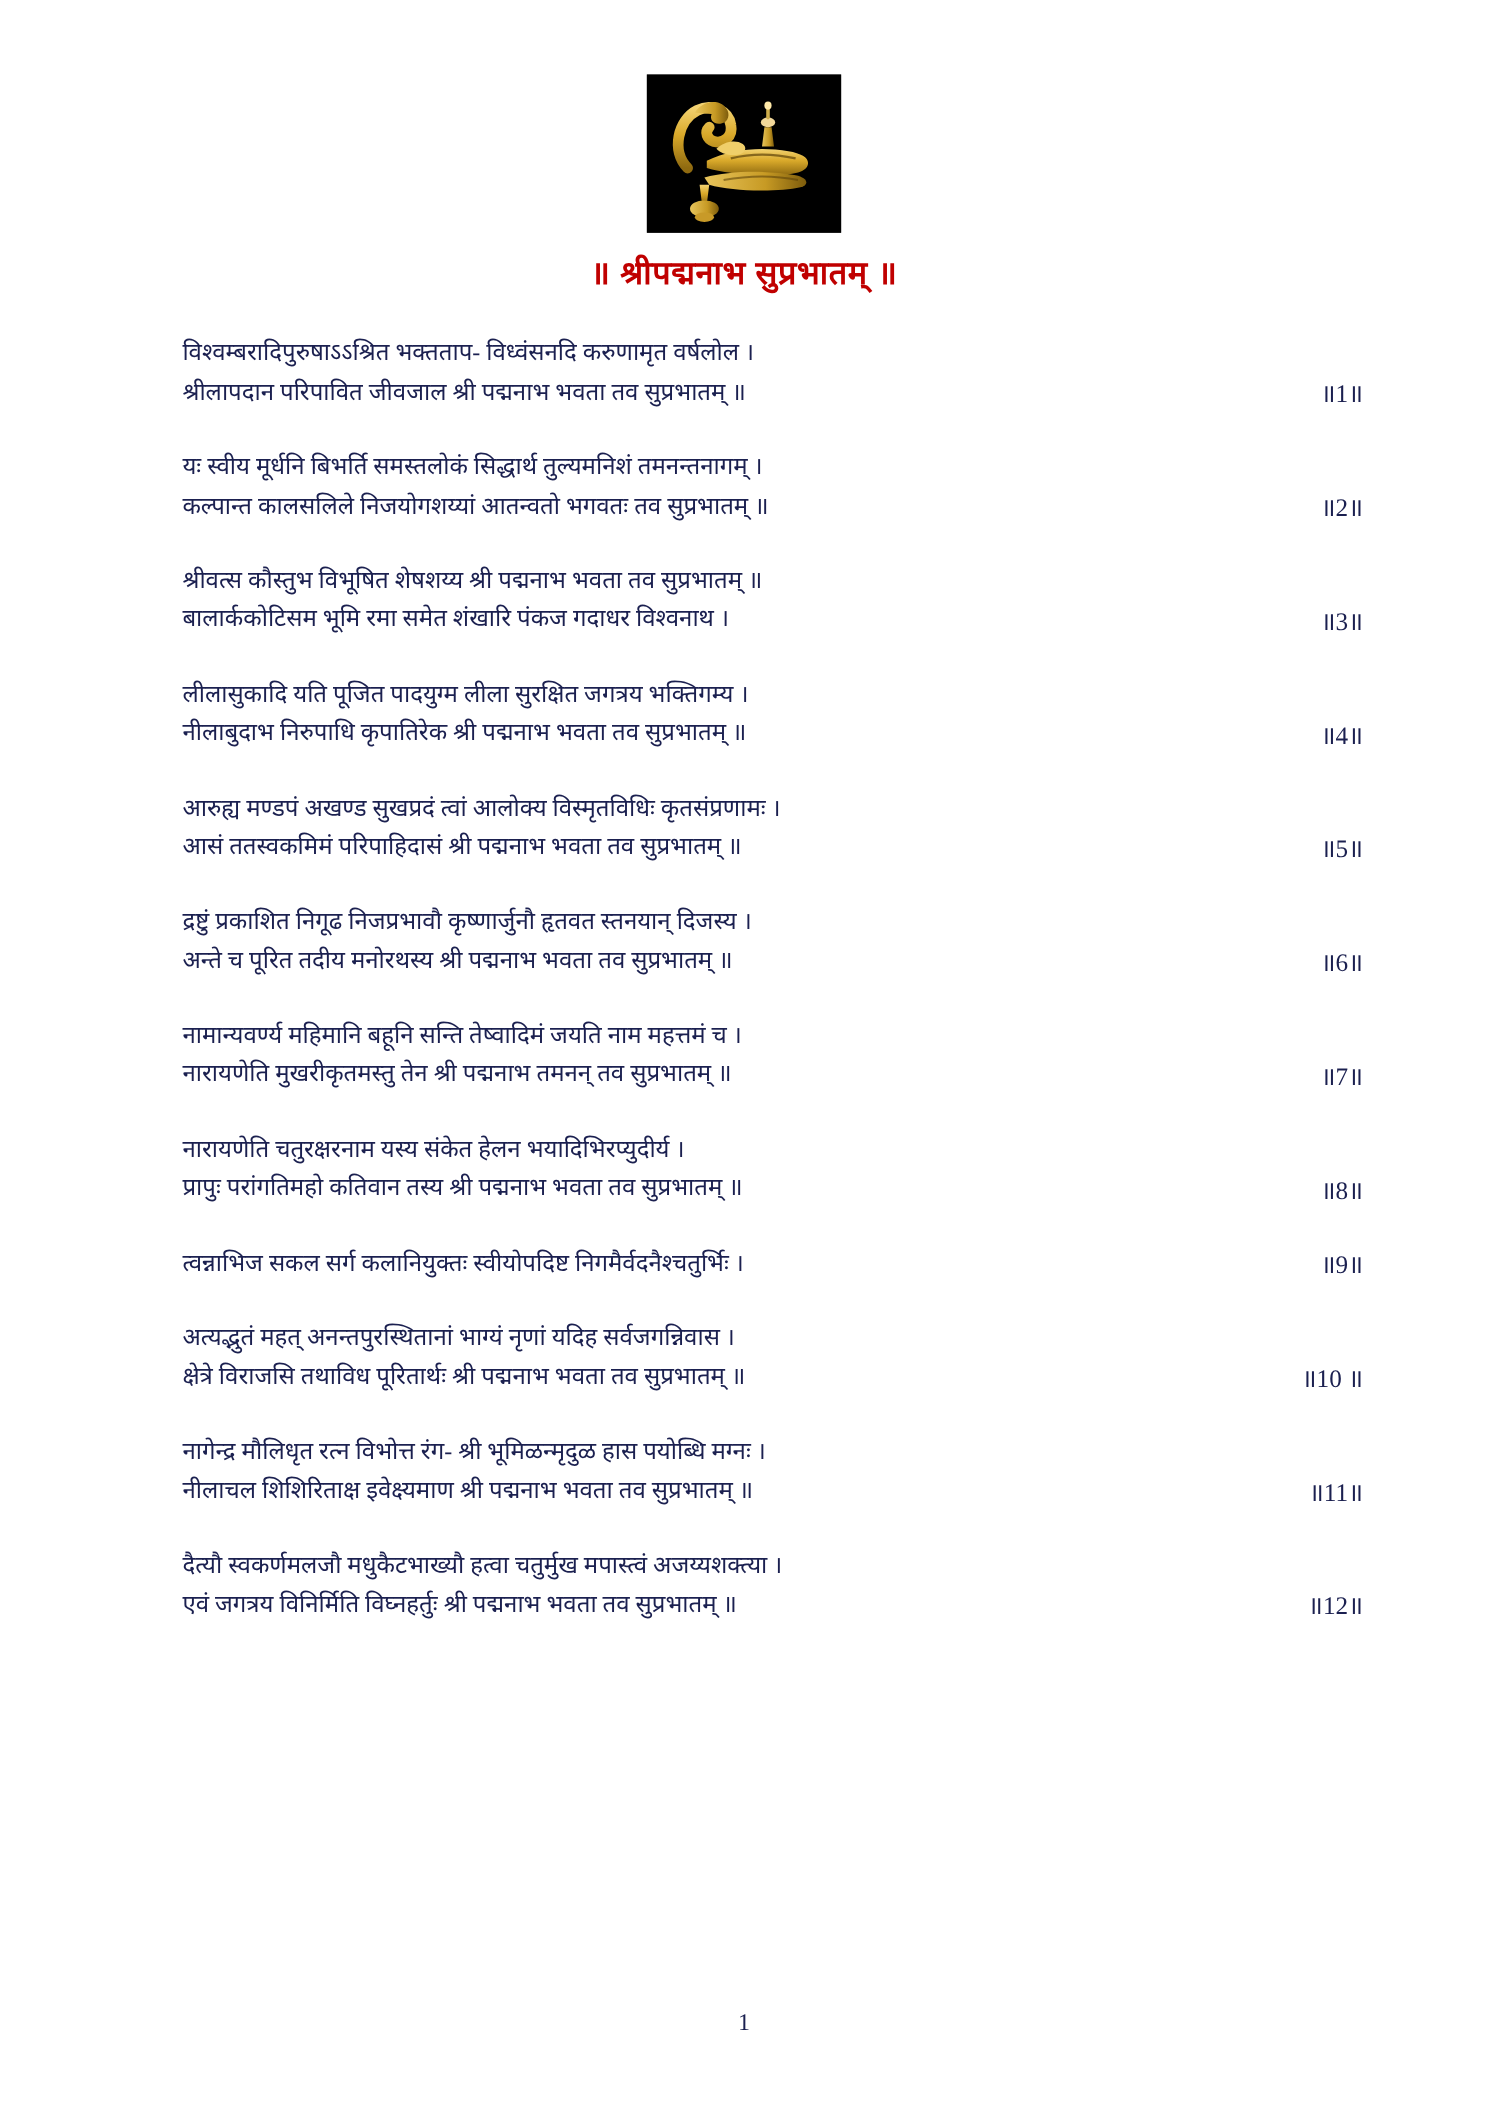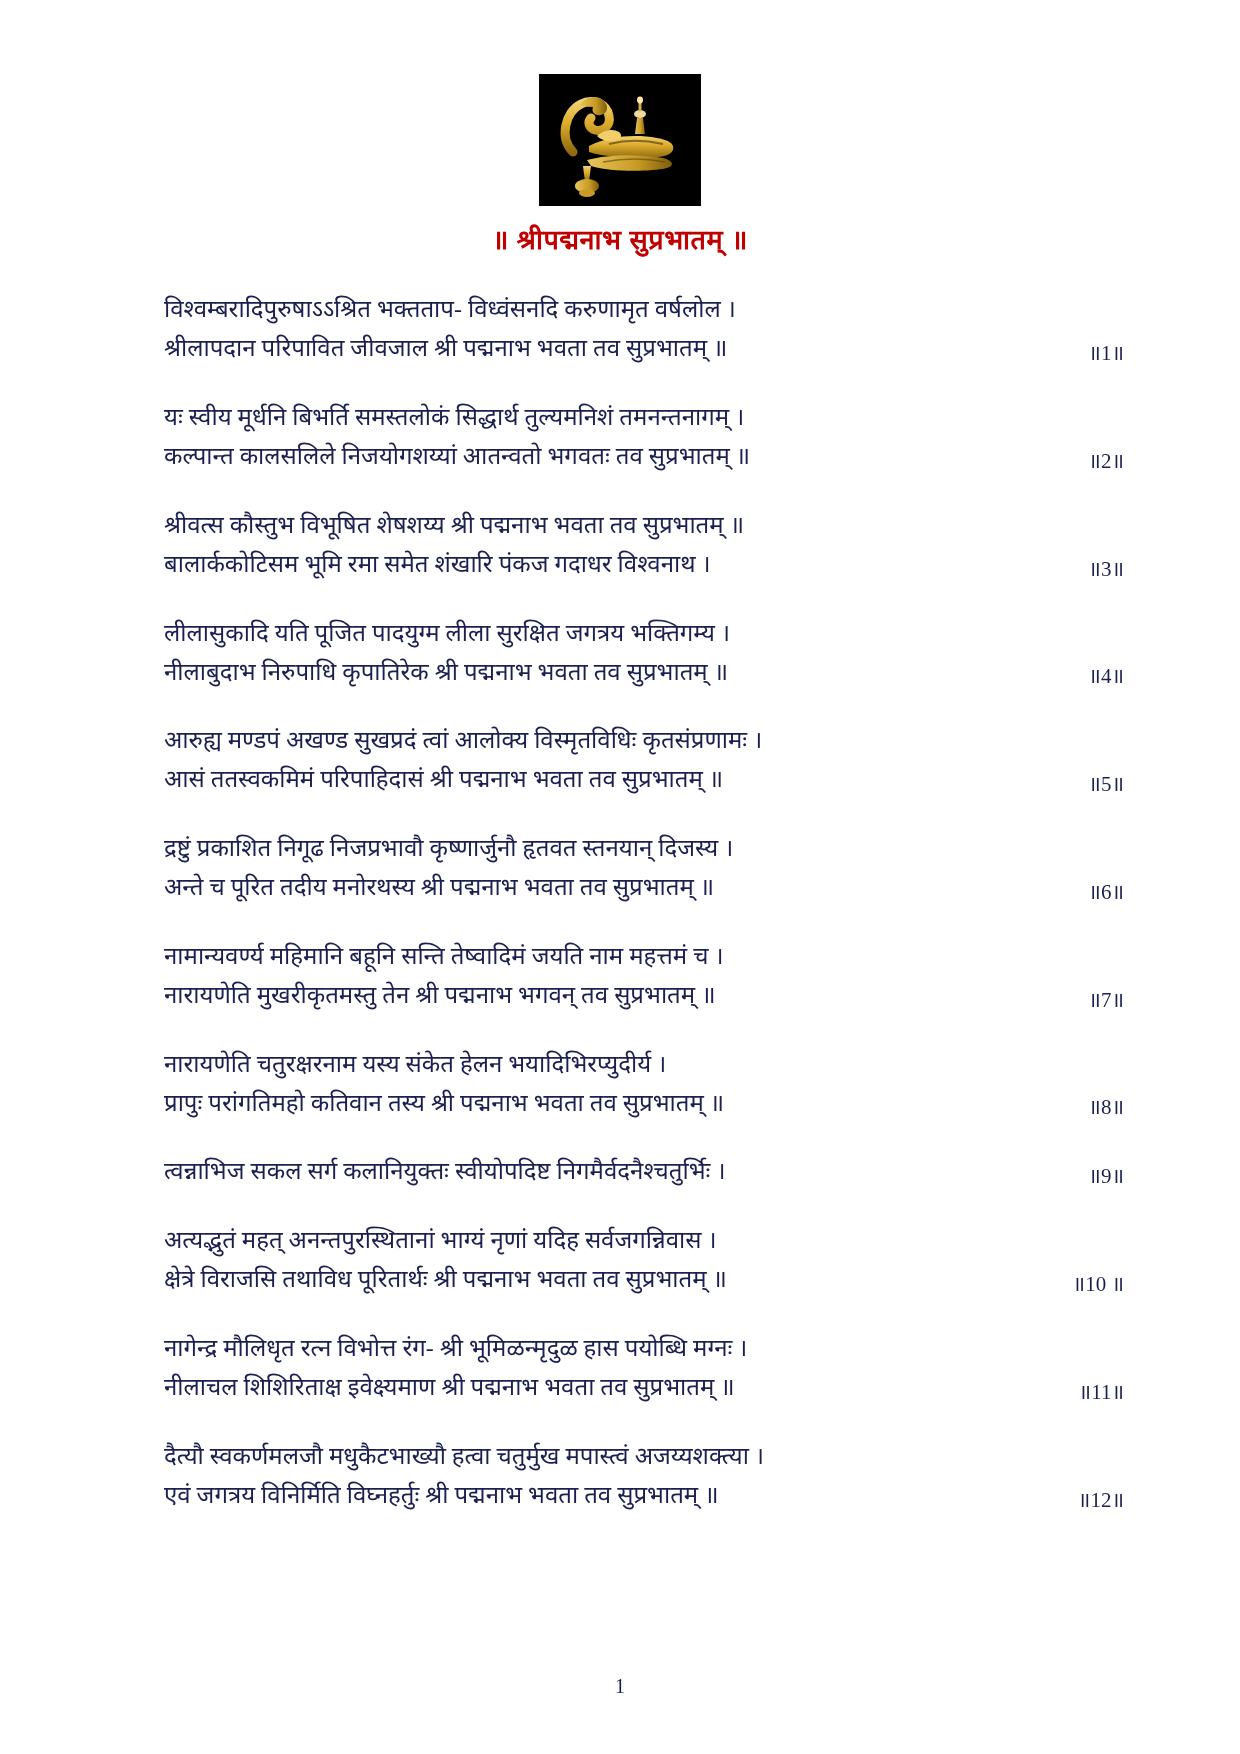--- a/index.html
+++ b/index.html
@@ -12,21 +12,21 @@
     width: 1240px;
     height: 1754px;
     font-family: "Liberation Serif", "DejaVu Serif", serif;
     position: relative;
     overflow: hidden;
   }
   .page {
     width: 1240px;
     height: 1754px;
     box-sizing: border-box;
-    padding: 12px;
+    padding: 0;
     position: relative;
     background: #ffffff;
   }
 
   
   .deity-wrap {
     width: 100%;
     display: flex;
     justify-content: center;
     padding-top: 62px;
@@ -58,21 +58,21 @@
     padding-left: 152px;
     padding-right: 112px;
   }
   .verse {
     position: relative;
     margin-bottom: 30px;
   }
   .verse-lines {
     color: #1b2050;
     font-family: "Liberation Serif", "DejaVu Serif", serif;
-    font-size: 24px;
+    font-size: 20px;
     line-height: 1.62;
     width: 700px;
   }
   .verse-line {
     white-space: nowrap;
     color: #1b2050;
   }
   .verse-num {
     position: absolute;
     right: -8px;
@@ -190,21 +190,21 @@
       <div class="verse-lines">
         <div class="verse-line">द्रष्टुं प्रकाशित निगूढ निजप्रभावौ कृष्णार्जुनौ  हृतवत स्तनयान् दिजस्य ।</div>
         <div class="verse-line">अन्ते च पूरित तदीय मनोरथस्य श्री पद्मनाभ भवता तव सुप्रभातम् ॥</div>
       </div>
       <div class="verse-num">॥6॥</div>
     </div>
 
     <div class="verse">
       <div class="verse-lines">
         <div class="verse-line">नामान्यवर्ण्य महिमानि बहूनि सन्ति तेष्वादिमं जयति नाम महत्तमं च ।</div>
-        <div class="verse-line">नारायणेति मुखरीकृतमस्तु तेन श्री पद्मनाभ भगवन् तव सुप्रभातम् ॥</div>
+        <div class="verse-line">नारायणेति मुखरीकृतमस्तु तेन श्री पद्मनाभ तमनन् तव सुप्रभातम् ॥</div>
       </div>
       <div class="verse-num">॥7॥</div>
     </div>
 
     <div class="verse">
       <div class="verse-lines">
         <div class="verse-line">नारायणेति चतुरक्षरनाम यस्य संकेत हेलन भयादिभिरप्युदीर्य ।</div>
         <div class="verse-line">प्रापुः परांगतिमहो  कतिवान तस्य श्री पद्मनाभ भवता तव सुप्रभातम् ॥</div>
       </div>
       <div class="verse-num">॥8॥</div>

